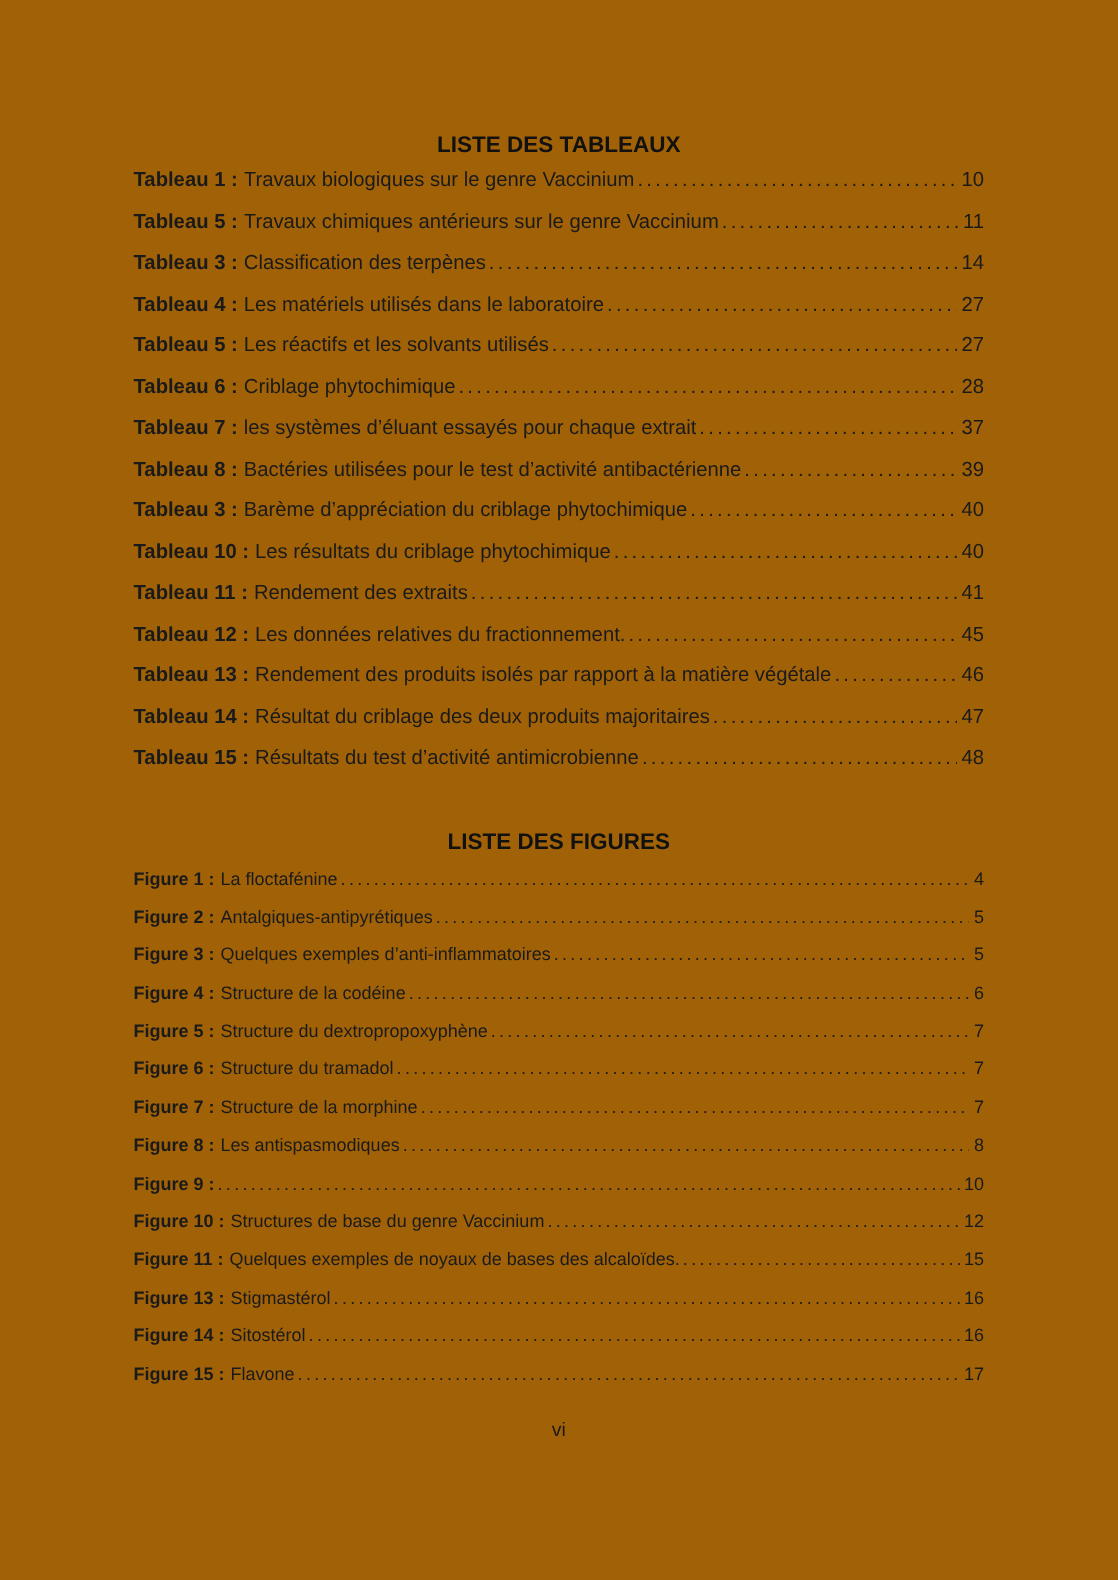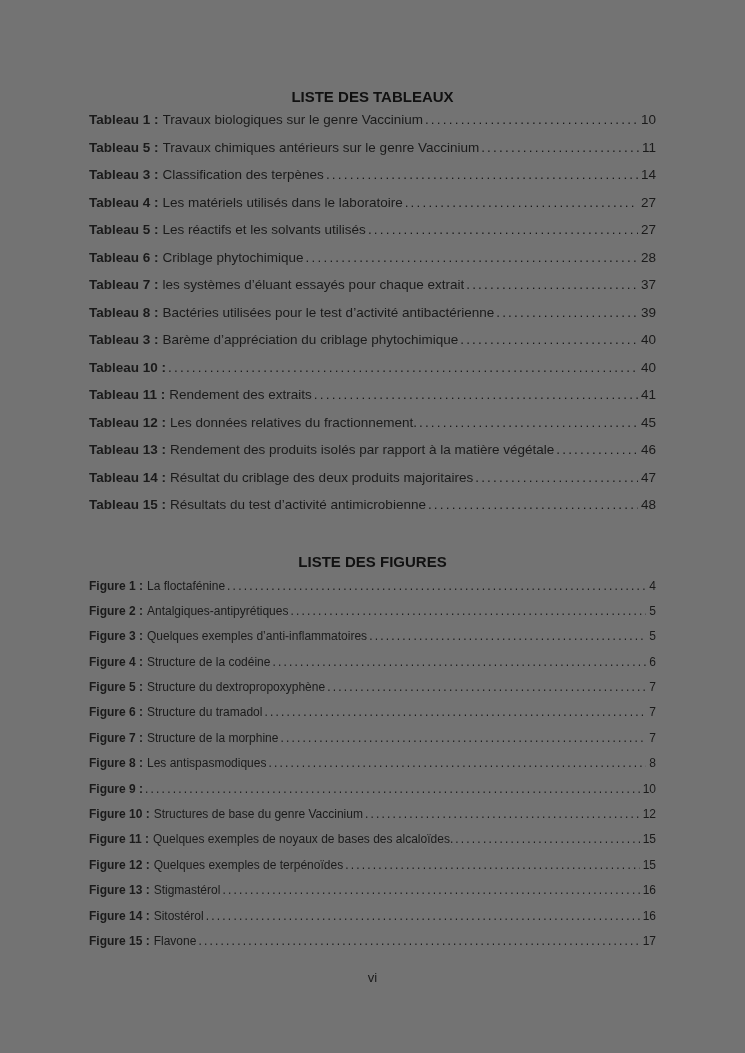--- a/index.html
+++ b/index.html
@@ -6,21 +6,21 @@
     margin: 0;
     padding: 0;
     background: #ffffff;
   }
   .page {
     position: relative;
     width: 745px;
     height: 1053px;
     box-sizing: border-box;
     padding: 88px 89px 0 89px;
-    background: #737373;
+    background: #a16207;
     color: #1a1a1a;
     font-family: "Liberation Sans", sans-serif;
     overflow: hidden;
   }
   .toc-heading {
     font-size: 15px;
     line-height: 17px;
     font-weight: bold;
     text-align: center;
     color: #111111;
@@ -133,20 +133,21 @@
     <span class="toc-page">39</span>
   </div>
         <div class="toc-row">
     <span class="toc-label">Tableau 3 :</span>
     <span class="toc-title">Barème d’appréciation du criblage phytochimique</span>
     <span class="dots"></span>
     <span class="toc-page">40</span>
   </div>
         <div class="toc-row">
     <span class="toc-label">Tableau 10 :</span>
+    <span class="toc-title">Les résultats du criblage phytochimique</span>
     <span class="dots"></span>
     <span class="toc-page">40</span>
   </div>
         <div class="toc-row">
     <span class="toc-label">Tableau 11 :</span>
     <span class="toc-title">Rendement des extraits</span>
     <span class="dots"></span>
     <span class="toc-page">41</span>
   </div>
         <div class="toc-row">
@@ -238,26 +239,20 @@
     <span class="dots"></span>
     <span class="toc-page">12</span>
   </div>
         <div class="toc-row">
     <span class="toc-label">Figure 11 :</span>
     <span class="toc-title">Quelques exemples de noyaux de bases des alcaloïdes.</span>
     <span class="dots"></span>
     <span class="toc-page">15</span>
   </div>
         <div class="toc-row">
-    <span class="toc-label">Figure 12 :</span>
-    <span class="toc-title">Quelques exemples de terpénoïdes</span>
-    <span class="dots"></span>
-    <span class="toc-page">15</span>
-  </div>
-        <div class="toc-row">
     <span class="toc-label">Figure 13 :</span>
     <span class="toc-title">Stigmastérol</span>
     <span class="dots"></span>
     <span class="toc-page">16</span>
   </div>
         <div class="toc-row">
     <span class="toc-label">Figure 14 :</span>
     <span class="toc-title">Sitostérol</span>
     <span class="dots"></span>
     <span class="toc-page">16</span>

